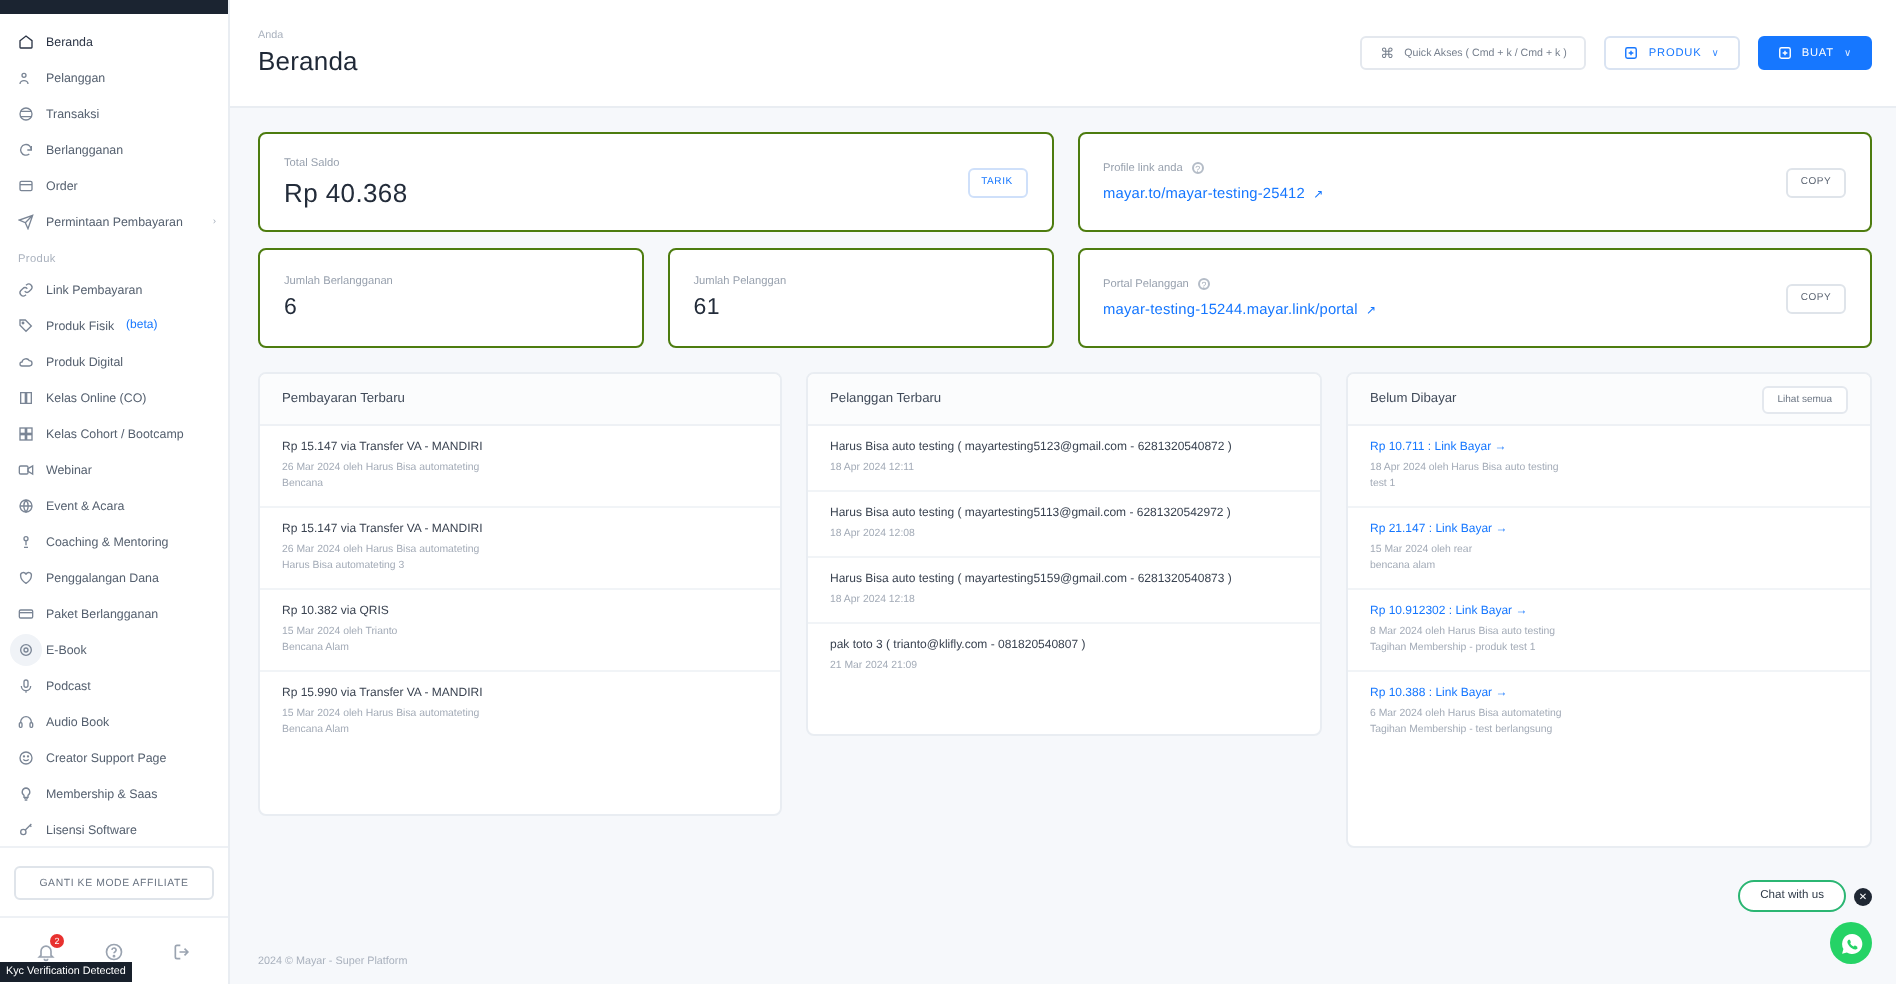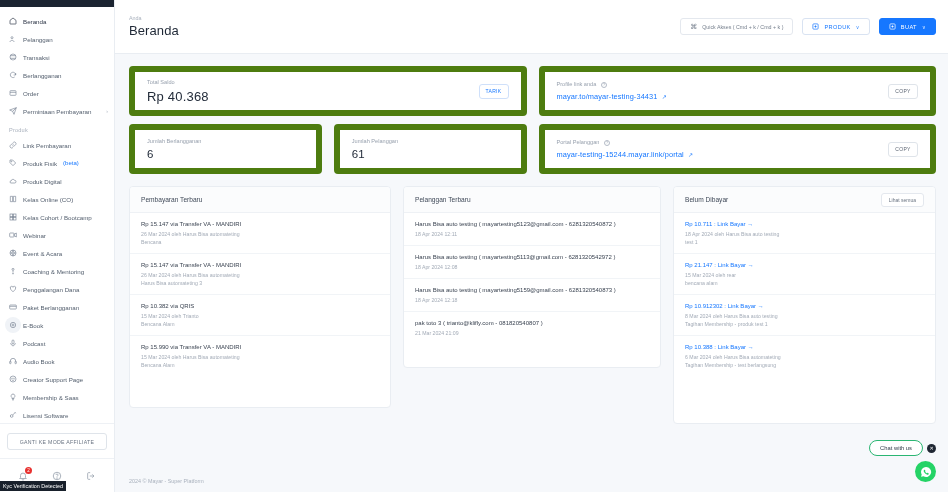--- a/index.html
+++ b/index.html
@@ -105,21 +105,21 @@
   .btn-outline { border: 1px solid #d9e3f2; color: #1677ff; background: #fff; }
   .btn-primary { background: #1677ff; color: #fff; border: 1px solid #1677ff; }
   .btn .caret { font-size: 5px; opacity: .85; }
   .btn .plusico svg { width: 7px; height: 7px; display: block; }
 
   .content { flex: 1; padding: 12px 12px 0 14px; overflow: hidden; }
 
   .stats-grid { display: flex; gap: 12px; }
   .stats-col { flex: 1; display: flex; flex-direction: column; gap: 8px; }
   .card {
-    background: #fff; border: 6px solid #4d7c0f; border-radius: 4px;
+    background: #fff; border: 1px solid #4d7c0f; border-radius: 4px;
   }
   .stat-card {
     height: 50px; padding: 9px 12px; display: flex; align-items: center;
   }
   .stat-label { font-size: 5.6px; color: #98a1ae; margin-bottom: 4px; }
   .stat-value { font-size: 13px; color: #232c3a; letter-spacing: .2px; }
   .stat-value.small { font-size: 11.5px; }
   .stat-link { font-size: 7.4px; color: #1677ff; letter-spacing: .1px; }
   .stat-link .ext { font-size: 6px; margin-left: 2px; }
   .info-ico {
@@ -515,21 +515,21 @@
         </div>
 
         <div class="stats-col">
           <div class="card stat-card">
             <div>
               <div class="stat-label">
                 <span>Profile link anda</span>
                 <span class="info-ico">?</span>
               </div>
               <div class="stat-link">
-                <span>mayar.to/mayar-testing-34431</span>
+                <span>mayar.to/mayar-testing-25412</span>
                 <span class="ext">↗</span>
               </div>
             </div>
             <div class="stat-btn neutral">COPY</div>
           </div>
 
           <div class="card stat-card">
             <div>
               <div class="stat-label">
                 <span>Portal Pelanggan</span>

